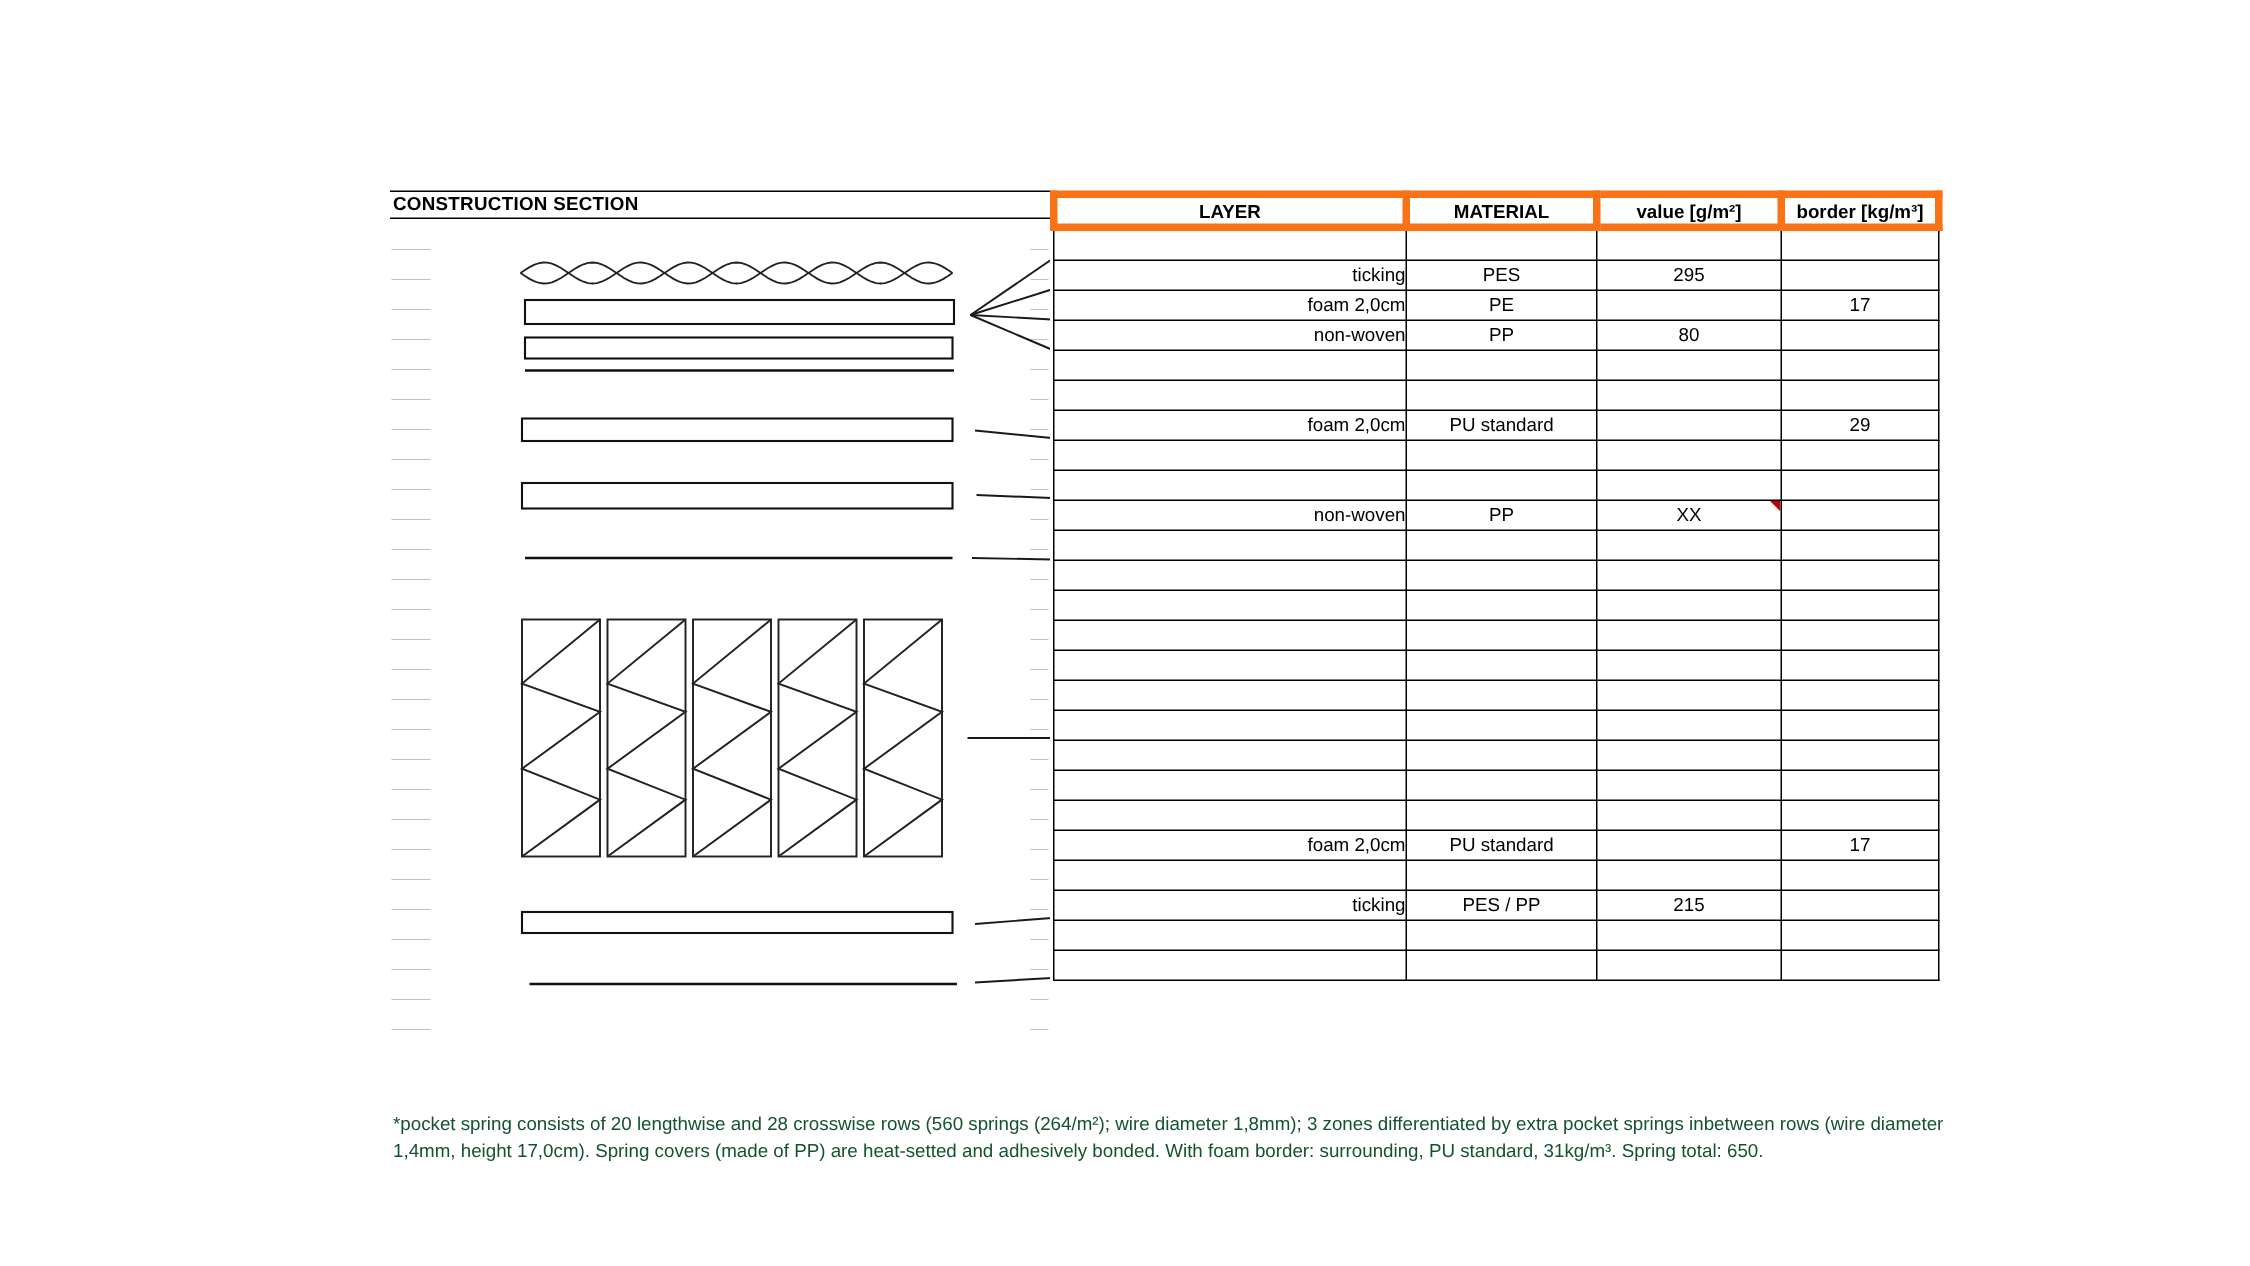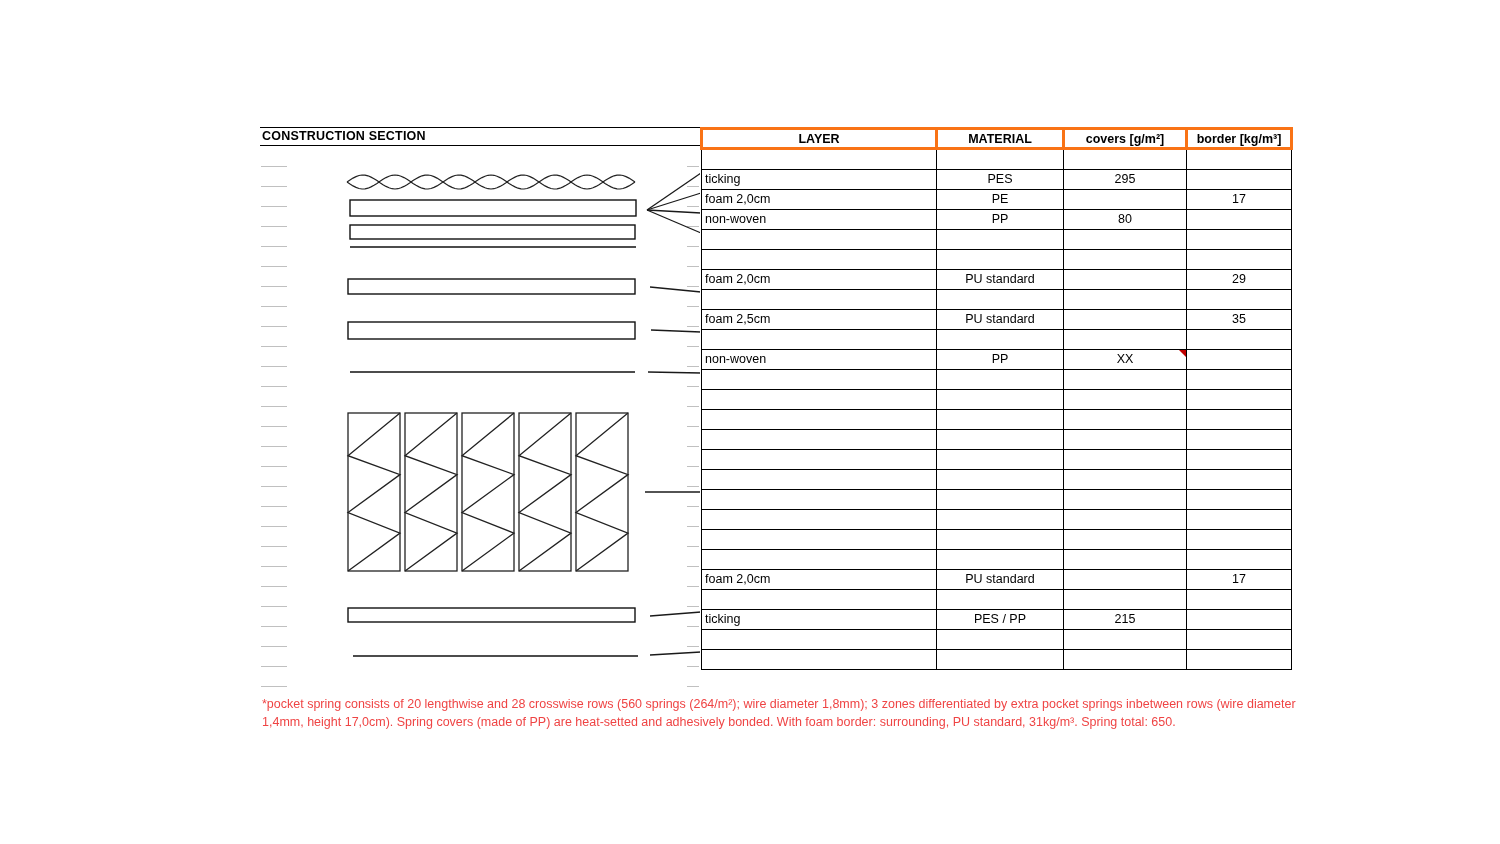--- a/index.html
+++ b/index.html
@@ -27,36 +27,36 @@
     position:absolute;left:260px;top:127px;width:438px;height:17px;
     border-top:1px solid #000;border-bottom:1px solid #000;
     font-size:12.5px;font-weight:bold;line-height:17px;padding-left:2px;
     letter-spacing:.2px;background:#fff;
   }
   table.spec{
     position:absolute;left:700px;top:127px;border-collapse:collapse;
     table-layout:fixed;background:#fff;
   }
   table.spec th{
-    border:3px solid #f97316;height:17px;padding:0;
+    border:5px solid #f97316;height:17px;padding:0;
     font-size:12.5px;font-weight:bold;text-align:center;white-space:nowrap;overflow:hidden;
   }
   table.spec td{
     border:1px solid #000;height:19px;line-height:19px;padding:0;
     font-size:12.5px;text-align:center;white-space:nowrap;overflow:hidden;
     position:relative;
   }
-  table.spec td.c0{text-align:left;padding-left:3px;}
+  table.spec td.c0{text-align:right;padding-left:3px;}
   .comment-marker{
     position:absolute;top:0;right:0;width:0;height:0;
     border-left:7px solid transparent;border-top:7px solid #c00000;
   }
   .footnote{
-    position:absolute;left:262px;top:695px;width:1036px;
-    font-size:12.5px;line-height:1.45;color:#ef4444;
+    position:absolute;left:262px;top:740px;width:1036px;
+    font-size:12.5px;line-height:1.45;color:#14532d;
   }
 </style>
 </head>
 <body>
 
 <div class="canvas">
 
   <div class="strip left"></div>
   <div class="strip right"></div>
 
@@ -110,21 +110,21 @@
     <colgroup>
       <col style="width:235px">
         <col style="width:127px">
       <col style="width:123px">
         <col style="width:105px">
     </colgroup>
     <thead>
       <tr>
         <th>LAYER</th>
         <th>MATERIAL</th>
-        <th>covers [g/m²]</th>
+        <th>value [g/m²]</th>
         <th>border [kg/m³]</th>
       </tr>
     </thead>
     <tbody>
         <tr>
           <td class="c0"></td>
           <td class="c1"></td>
           <td class="c2"></td>
           <td class="c3"></td>
         </tr>
@@ -164,26 +164,20 @@
           <td class="c2"></td>
           <td class="c3">29</td>
         </tr>
         <tr>
           <td class="c0"></td>
           <td class="c1"></td>
           <td class="c2"></td>
           <td class="c3"></td>
         </tr>
         <tr>
-          <td class="c0">foam 2,5cm</td>
-          <td class="c1">PU standard</td>
-          <td class="c2"></td>
-          <td class="c3">35</td>
-        </tr>
-        <tr>
           <td class="c0"></td>
           <td class="c1"></td>
           <td class="c2"></td>
           <td class="c3"></td>
         </tr>
         <tr>
           <td class="c0">non-woven</td>
           <td class="c1">PP</td>
           <td class="c2">XX<span class="comment-marker" style="border-top-color: rgb(192, 0, 0);"></span></td>
           <td class="c3"></td>

